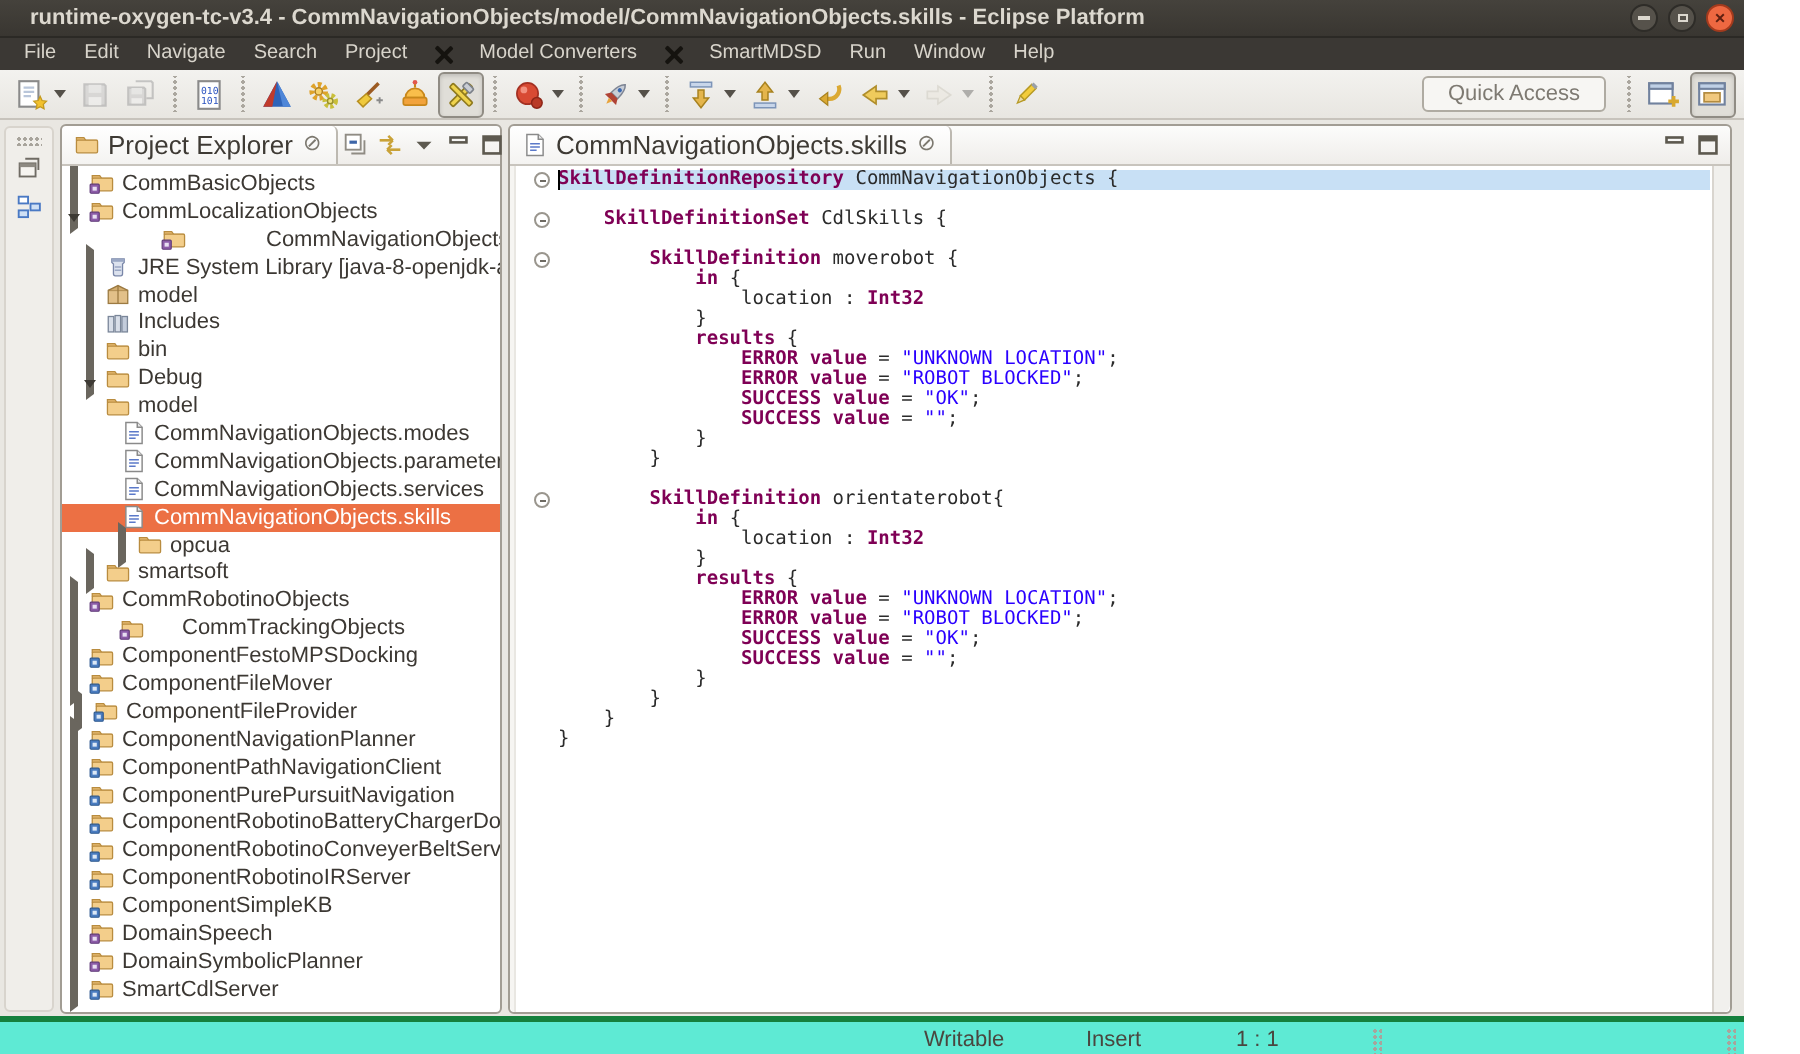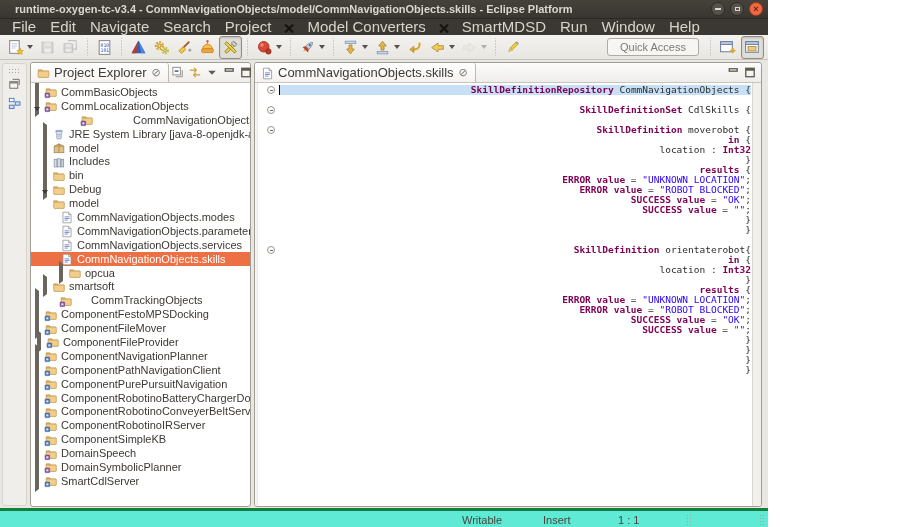--- a/index.html
+++ b/index.html
@@ -1,38 +1,38 @@
 <!DOCTYPE html>
 <html><head>
 <meta charset="utf-8">
 <style>
   * { margin:0; padding:0; box-sizing:border-box; }
   html,body { width:900px; height:527px; overflow:hidden; }
   body { font-family:"Liberation Sans", sans-serif; }
-  #app { position:relative; width:768px; height:527px; background:#E9E7E2; overflow:hidden; }
+  #app { position:relative; width:872px; height:527px; background:#E9E7E2; overflow:hidden; }
 
   
   .titlebar { position:absolute; top:0; left:0; right:0; height:19px;
     background:linear-gradient(#45423C,#393631); border-bottom:1px solid #2b2925; }
   .title-text { position:absolute; left:15px; top:0; line-height:19px; font-size:11px;
     font-weight:bold; color:#DCD8CF; white-space:nowrap; }
   .win-btns { position:absolute; right:5px; top:2px; display:flex; gap:5px; }
   .win-btn { width:14px; height:14px; border-radius:50%; background:#56524B;
     border:1px solid #2e2c28; position:relative; }
   .win-btn.close { background:#EE6841; border-color:#a33a1d; }
   .win-btn .g { position:absolute; left:0; right:0; top:0; bottom:0; display:flex;
     align-items:center; justify-content:center; font-size:9px; color:#DCD8CF; line-height:1; }
   .win-btn.close .g { color:#5E1F10; font-weight:bold; }
   .win-btn .sq { width:5px; height:4px; border:1px solid #DCD8CF; }
   .win-btn .mn { width:6px; height:2px; background:#DCD8CF; }
 
   
   .menubar { position:absolute; top:19px; left:0; right:0; height:16px; background:#3B3834;
     display:flex; align-items:center; padding-left:5px; }
-  .menu-item { font-size:15px; color:#D8D4CB; padding:0 7px; line-height:16px; white-space:nowrap; }
+  .menu-item { font-size:10px; color:#D8D4CB; padding:0 7px; line-height:16px; white-space:nowrap; }
   .menu-tool { width:14px; height:13px; margin:0 4px; color:#15130f; }
   .menu-tool svg { width:100%; height:100%; }
 
   
   .toolbar { position:absolute; top:35px; left:0; right:0; height:25px;
     background:linear-gradient(#F3F2EF,#E8E6E1); border-bottom:1px solid #C7C3BC;
     display:flex; align-items:center; padding:0 4px; }
   .tb-group { display:flex; align-items:center; }
   .tb-sep { width:5px; height:18px; margin:0 3px;
     background-image:radial-gradient(#ABA79F 0.8px, transparent 0.9px);
@@ -98,21 +98,21 @@
   .over-ruler { position:absolute; right:0; top:0; bottom:0; width:9px; background:#F1F0ED;
     border-left:1px solid #D9D5CF; border-radius:0 0 3px 0; }
   .code { position:absolute; left:4px; right:10px; top:2px; bottom:0;
     font-family:"DejaVu Sans Mono", monospace; font-size:9.5px; }
   .crow { display:flex; height:10px; line-height:10px; }
   .fold-cell { width:20px; flex:0 0 20px; position:relative; }
   .fold-mark { position:absolute; left:8px; top:1px; width:8px; height:8px; border:1px solid #9a968e;
     border-radius:50%; background:#fff; }
   .fold-mark::after { content:""; position:absolute; left:1.5px; top:2.5px; width:3.5px; height:1px;
     background:#6e6a62; }
-  .ctext { white-space:pre; flex:1; position:relative; color:#2b2b2b;text-align:right; }
+  .ctext { white-space:pre; flex:1; position:relative; color:#2b2b2b; }
   .crow.current .ctext { background:#C8E0F5; }
   .caret { position:absolute; left:0; top:0; width:1px; height:10px; background:#000; }
   .tk-kw { color:#7F0055; font-weight:bold; }
   .tk-str { color:#2A00FF; }
   .tk-pl { color:#2b2b2b; }
 
   
   .statusbar { position:absolute; left:0; right:0; bottom:0; height:19px; background:#5eead4;
     border-top:3px solid #15803d; font-size:11px; color:#4A463F; }
   .sb-item { position:absolute; top:3px; }
@@ -515,20 +515,30 @@
           <span class="tlabel">opcua</span>
         </div>
         <div class="trow" style="padding-left: 11px;">
           <span class="tw"><span class="tri-c"></span></span>
           <span class="ticon"><svg viewBox="0 0 16 16" xmlns="http://www.w3.org/2000/svg">
               <path d="M1.5,5.5 v-2 h4.6 l1.2,1.6 h7.2" fill="#E8BD74" stroke="#B98C3F" stroke-width="0.8"></path>
               <rect x="1.5" y="5" width="13" height="7.8" rx="0.8" fill="#F3CE8B" stroke="#B98C3F" stroke-width="0.8"></rect>
             </svg></span>
           <span class="tlabel">smartsoft</span>
         </div>
+        <div class="trow" style="padding-left: 3px;">
+          <span class="tw"><span class="tri-c"></span></span>
+          <span class="ticon"><svg viewBox="0 0 16 16" xmlns="http://www.w3.org/2000/svg">
+              <path d="M2,5.5 v-2 h4.6 l1.2,1.6 h6.7" fill="#E8BD74" stroke="#B98C3F" stroke-width="0.8"></path>
+              <rect x="2" y="5" width="12.5" height="7.8" rx="0.8" fill="#F3CE8B" stroke="#B98C3F" stroke-width="0.8"></rect>
+              <rect x="0.7" y="8.7" width="5.6" height="5.6" rx="0.6" fill="#8C5CA8" stroke="#5F3A78" stroke-width="0.7"></rect>
+              <rect x="2.2" y="10.3" width="2.6" height="2.4" fill="#E8DFF2"></rect>
+            </svg></span>
+          <span class="tlabel">CommRobotinoObjects</span>
+        </div>
         <div class="trow" style="padding-left: 3px; gap: 15px;">
           <span class="tw"><span class="tri-c"></span></span>
           <span class="ticon"><svg viewBox="0 0 16 16" xmlns="http://www.w3.org/2000/svg">
               <path d="M2,5.5 v-2 h4.6 l1.2,1.6 h6.7" fill="#E8BD74" stroke="#B98C3F" stroke-width="0.8"></path>
               <rect x="2" y="5" width="12.5" height="7.8" rx="0.8" fill="#F3CE8B" stroke="#B98C3F" stroke-width="0.8"></rect>
               <rect x="0.7" y="8.7" width="5.6" height="5.6" rx="0.6" fill="#8C5CA8" stroke="#5F3A78" stroke-width="0.7"></rect>
               <rect x="2.2" y="10.3" width="2.6" height="2.4" fill="#E8DFF2"></rect>
             </svg></span>
           <span class="tlabel">CommTrackingObjects</span>
         </div>

